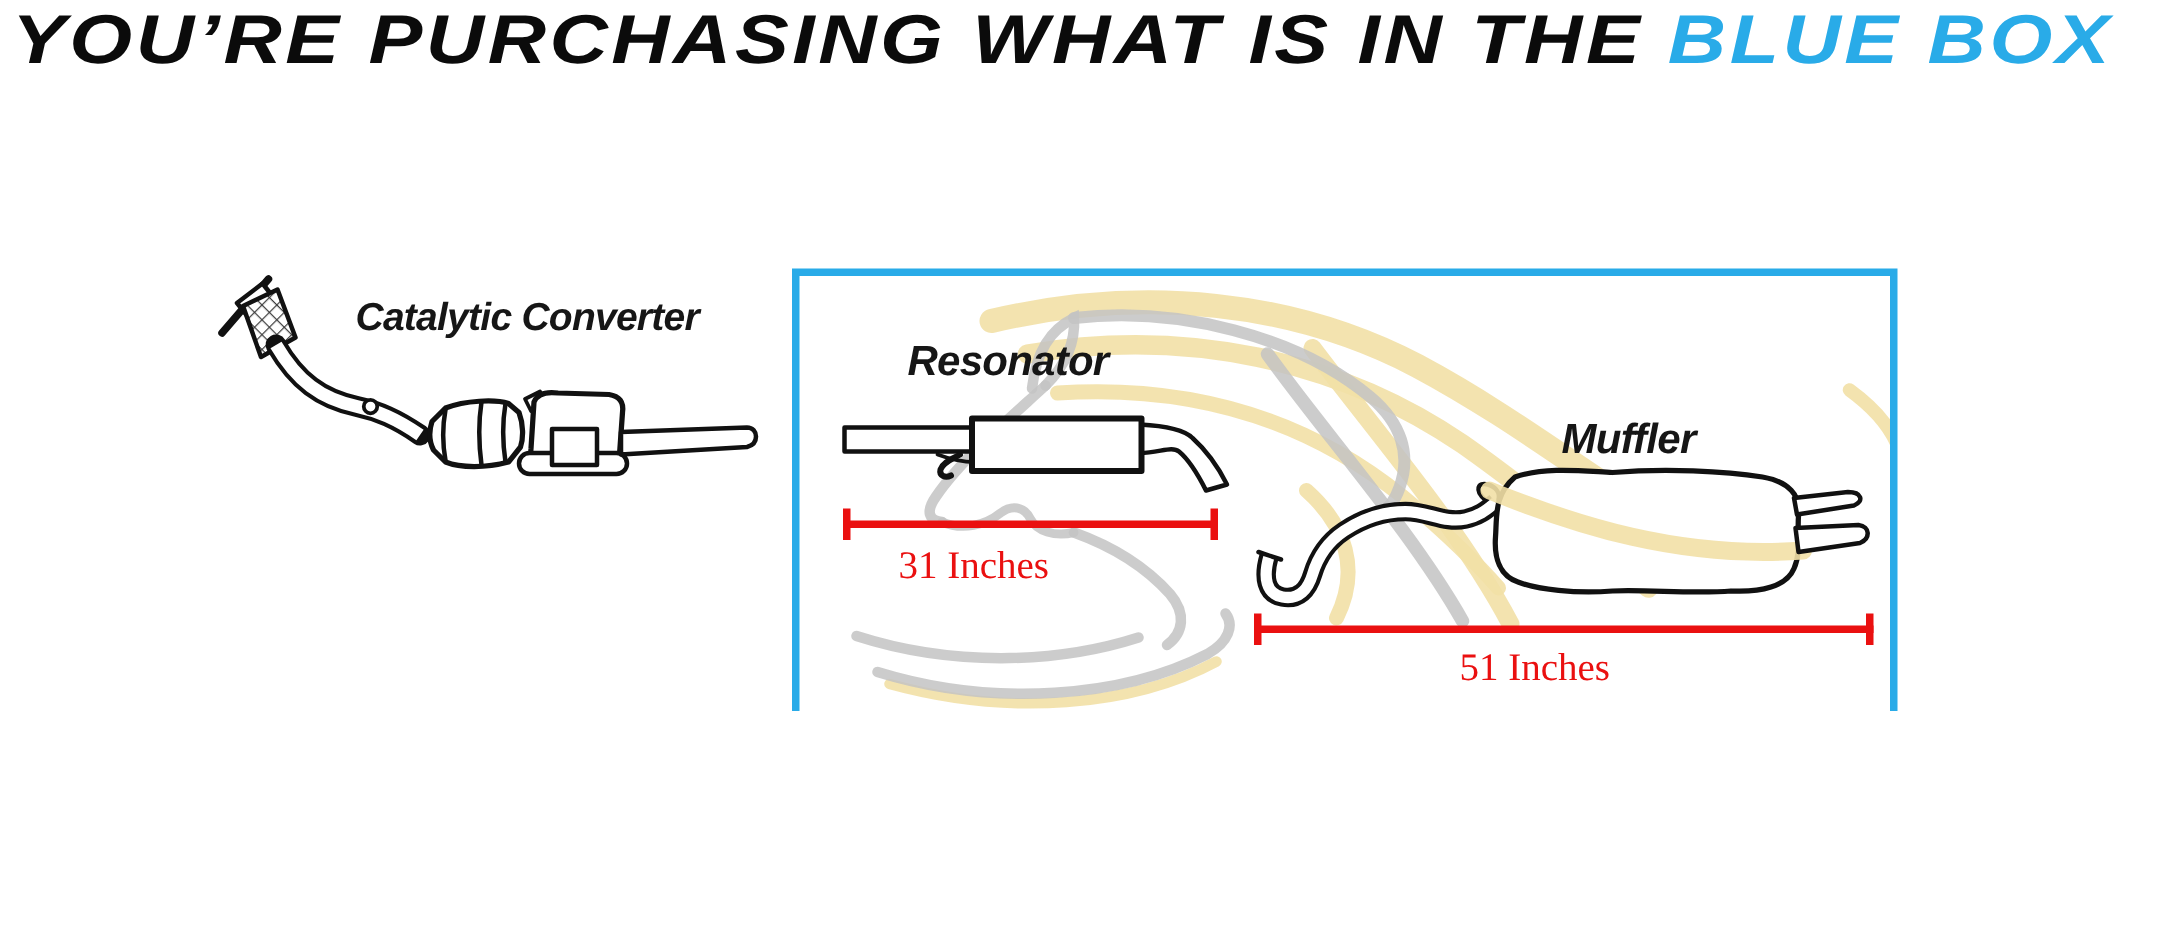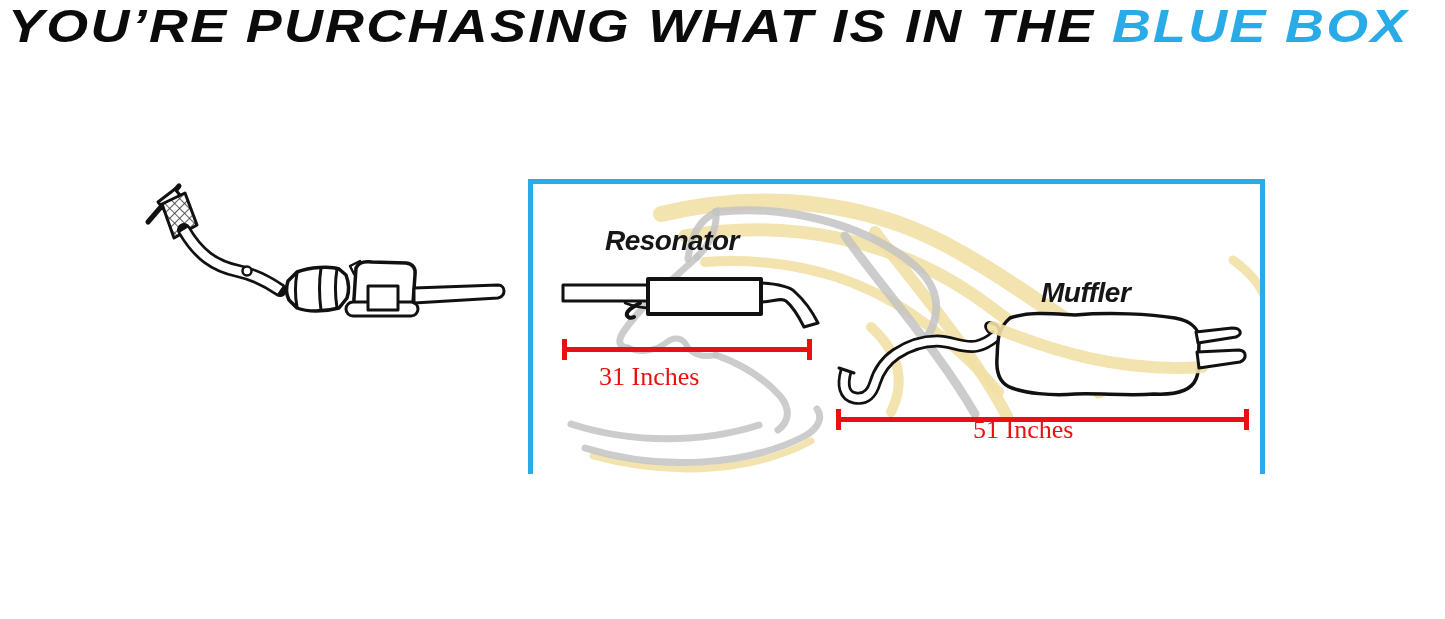--- a/index.html
+++ b/index.html
@@ -65,21 +65,21 @@
   }
   .dim::before{left:0;}
   .dim::after{right:0;}
   .res-dim{left:29px;top:163px;width:250px;}
   .muf-dim{left:303px;top:233px;width:413px;}
   .dim-text{
     font-family:"Liberation Serif",serif;
     font-size:26px;line-height:1.15;color:var(--dimension_red);white-space:nowrap;
   }
   .res-dim-text{left:66px;top:178px;}
-  .muf-dim-text{left:440px;top:231px;}
+  .muf-dim-text{left:440px;top:246px;}
 </style>
 </head>
 <body>
 
 <div class="canvas">
 
   <h1 class="title"><span>YOU’RE PURCHASING WHAT IS IN THE</span><span class="hl">BLUE BOX</span></h1>
 
   <svg class="cat-svg" width="370" height="150" viewBox="0 0 370 150">
     <defs>
@@ -96,20 +96,21 @@
     <path class="wh" stroke-width="8.5" d="M 44 52 C 58 76, 74 88, 98 93 C 112 96, 124 101, 140 112"></path>
     <circle class="fw" stroke-width="2.5" cx="107" cy="93" r="4.5"></circle>
     <path class="fw" stroke-width="3.5" d="M 148 103 L 157 94 C 170 89, 190 88, 199 91 L 206 97 C 209 105, 209 114, 207 120 L 199 130 C 184 134, 167 134, 157 130 L 149 122 C 146 116, 146 109, 148 103 Z"></path>
     <path class="ln" stroke-width="3" d="M 157 95 C 155 106, 155 118, 157 129 M 181 90 C 179 103, 179 117, 181 132 M 197 91 C 195 103, 195 117, 197 130"></path>
     <path class="fw" stroke-width="2.5" d="M 210 88 L 220 83 L 224 90 L 214 96 Z"></path>
     <path class="fw" stroke-width="3.5" d="M 216 90 C 218 85, 224 83, 232 84 L 266 85 C 273 86, 276 90, 275 97 L 273 125 C 273 131, 268 134, 261 133 L 224 132 C 217 132, 213 128, 214 121 Z"></path>
     <rect class="fw" stroke-width="3" x="206" y="124" width="72" height="14" rx="7"></rect>
     <rect class="fw" stroke-width="3" x="228" y="108" width="30" height="24"></rect>
     <path class="fw" stroke-width="3" d="M 274 110 L 358 107 C 362 107, 364 110, 364 113 C 364 117, 362 119, 358 120 L 274 125 Z"></path>
   </svg>
+  <div class="part-label cat-label">Catalytic Converter</div>
 
   <div class="blue-box">
 
     <svg class="wm" width="727" height="291" viewBox="0 0 727 291">
       <g>
         <path class="gold" stroke-width="16" d="M 128 30 C 230 6, 330 17, 412 60 C 472 92, 522 131, 572 162"></path>
         <path class="gold" stroke-width="13" d="M 152 52 C 258 34, 360 56, 442 112 C 492 147, 532 182, 566 208"></path>
         <path class="gold" stroke-width="10" d="M 172 78 C 264 72, 340 97, 402 147 C 432 172, 452 192, 466 208"></path>
         <path class="gold" stroke-width="10" d="M 338 143 C 364 166, 374 196, 358 228"></path>
         <path class="gold" stroke-width="12" d="M 342 48 C 385 105, 440 168, 474 232"></path>

